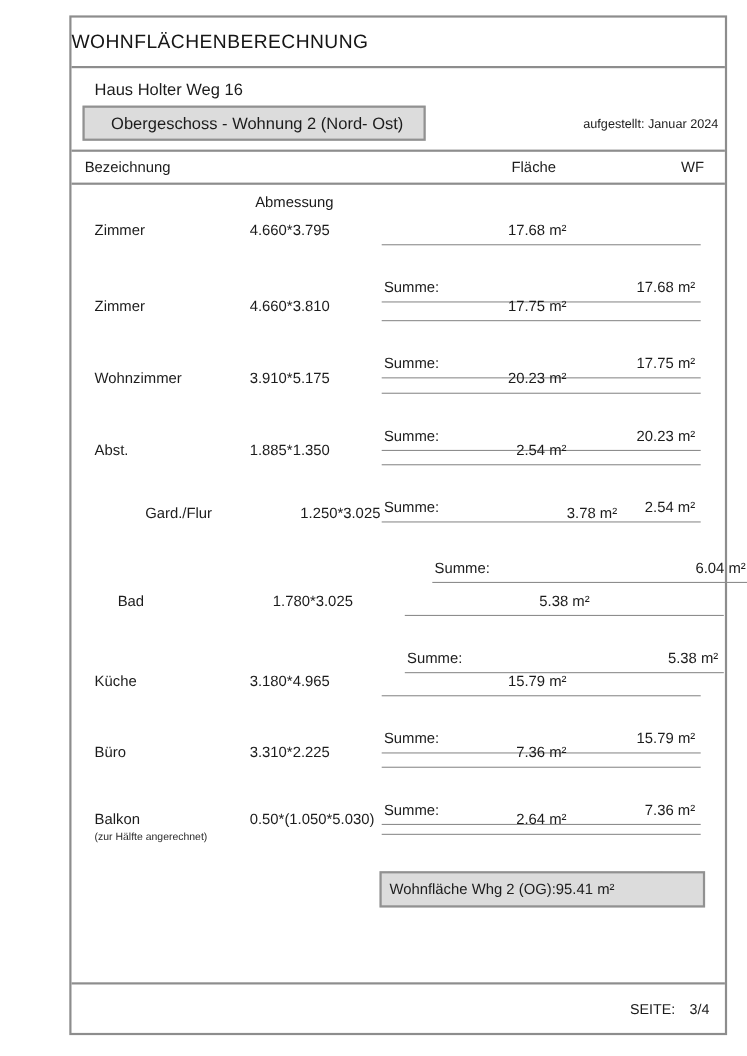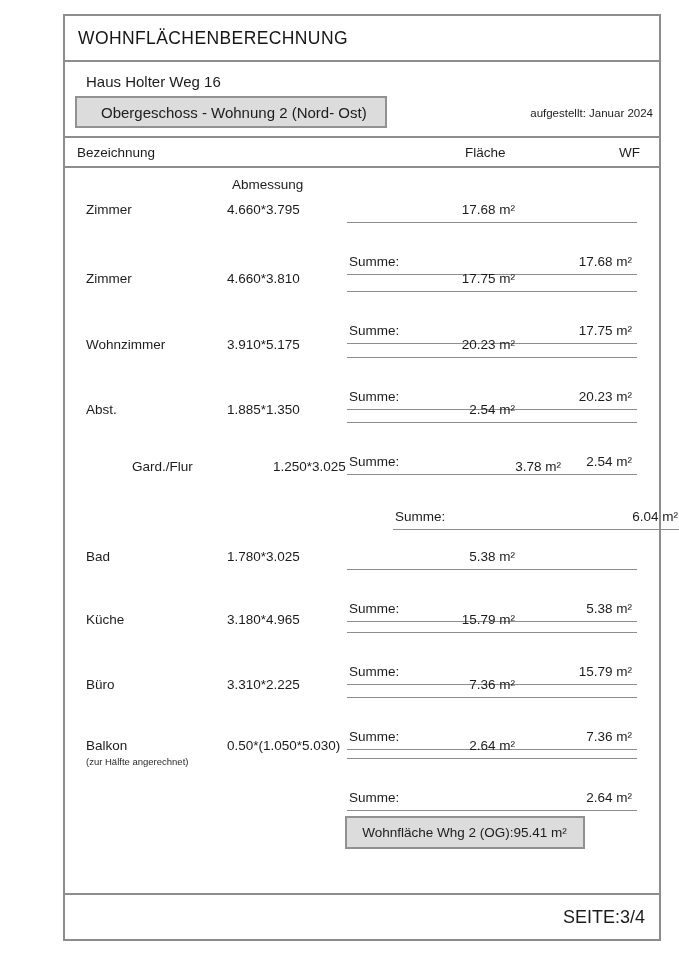--- a/index.html
+++ b/index.html
@@ -10,21 +10,21 @@
     -webkit-font-smoothing:antialiased;
   }
   .canvas { position:relative; width:679px; height:960px; background:#ffffff; overflow:hidden; }
 
   .sheet {
     position:absolute; left:63px; top:14px; width:598px; height:927px;
     border:2px solid #8d8d8d; background:#ffffff;
   }
 
   
-  .titleblock { height:46px; border-bottom:2px solid #8d8d8d; display:flex; align-items:center; padding-left:13px; }
+  .titleblock { height:46px; border-bottom:2px solid #8d8d8d; display:flex; align-items:center; }
   .title { font-size:17.5px; letter-spacing:0.4px; color:#161616; }
 
   
   .infoblock { position:relative; height:76px; border-bottom:2px solid #8d8d8d; }
   .address { position:absolute; left:21px; top:11px; font-size:15px; }
   .floorbox {
     position:absolute; left:10px; top:34px; width:312px; height:32px;
     background:#dcdcdc; border:2px solid #919191;
     display:flex; align-items:center; padding-left:24px;
   }
@@ -36,48 +36,48 @@
   .colheads span { position:absolute; top:50%; transform:translateY(-50%); }
   .ch-bez { left:12px; }
   .ch-abm { left:167px;margin-top:32px; }
   .ch-fla { left:400px; }
   .ch-wf  { left:506px;margin-left:48px; }
 
   
   .tablebody { position:relative; height:727px; border-bottom:2px solid #8d8d8d; }
   .section { position:absolute; left:0; width:100%; font-size:13.5px; }
   .s1 { top:27px; }  .s2 { top:96px; }  .s3 { top:162px; } .s4 { top:227px; }
-  .s5 { top:286px;padding-left:46px; } .s6 { top:374px; } .s7 { top:437px; } .s8 { top:502px; }
+  .s5 { top:286px;padding-left:46px; } .s6 { top:364px;padding-left:21px; } .s7 { top:437px; } .s8 { top:502px; }
   .s9 { top:563px; }
   .mrow, .srow { position:relative; }
   .mrow { height:28px; }
   .mrow.short { height:24px; }
   .srow { height:29px;margin-top:23px; }
   .mrow.lined::after, .srow::after {
     content:""; position:absolute; left:282px; width:290px; bottom:0; height:0;
     border-bottom:1.5px solid #8d8d8d;
   }
   .rname { position:absolute; left:21px;  top:50%; transform:translateY(-50%); white-space:nowrap; }
   .rnote { position:absolute; left:21px;  top:25px; font-size:9.5px; white-space:nowrap; color:#2a2a2a; }
   .rdim  { position:absolute; left:162px; top:50%; transform:translateY(-50%); white-space:nowrap; }
   .rarea { position:absolute; left:282px; width:168px; text-align:right; top:50%; transform:translateY(-50%); }
   .slabel{ position:absolute; left:284px; top:50%; transform:translateY(-50%); }
   .swf   { position:absolute; left:282px; width:285px; text-align:right; top:50%; transform:translateY(-50%); }
 
   .totalbox {
-    position:absolute; left:280px; top:648px; width:240px; height:33px;
+    position:absolute; left:280px; top:624px; width:296px; height:33px;
     background:#dcdcdc; border:2px solid #919191;
-    display:flex; align-items:center; justify-content:center;
+    display:flex; align-items:center; justify-content:flex-start;
     padding:0 8px 0 7px; font-size:13.5px;
   }
 
   
   .footer {
     height:44px; display:flex; align-items:center; justify-content:flex-end;
-    gap:0; padding-right:14px; font-size:18px;
+    gap:13px; padding-right:14px; font-size:13px;
   }
 </style>
 </head>
 <body>
 
 <div class="canvas">
   <div class="sheet">
 
     <div class="titleblock">
       <span class="title">WOHNFLÄCHENBERECHNUNG</span>

